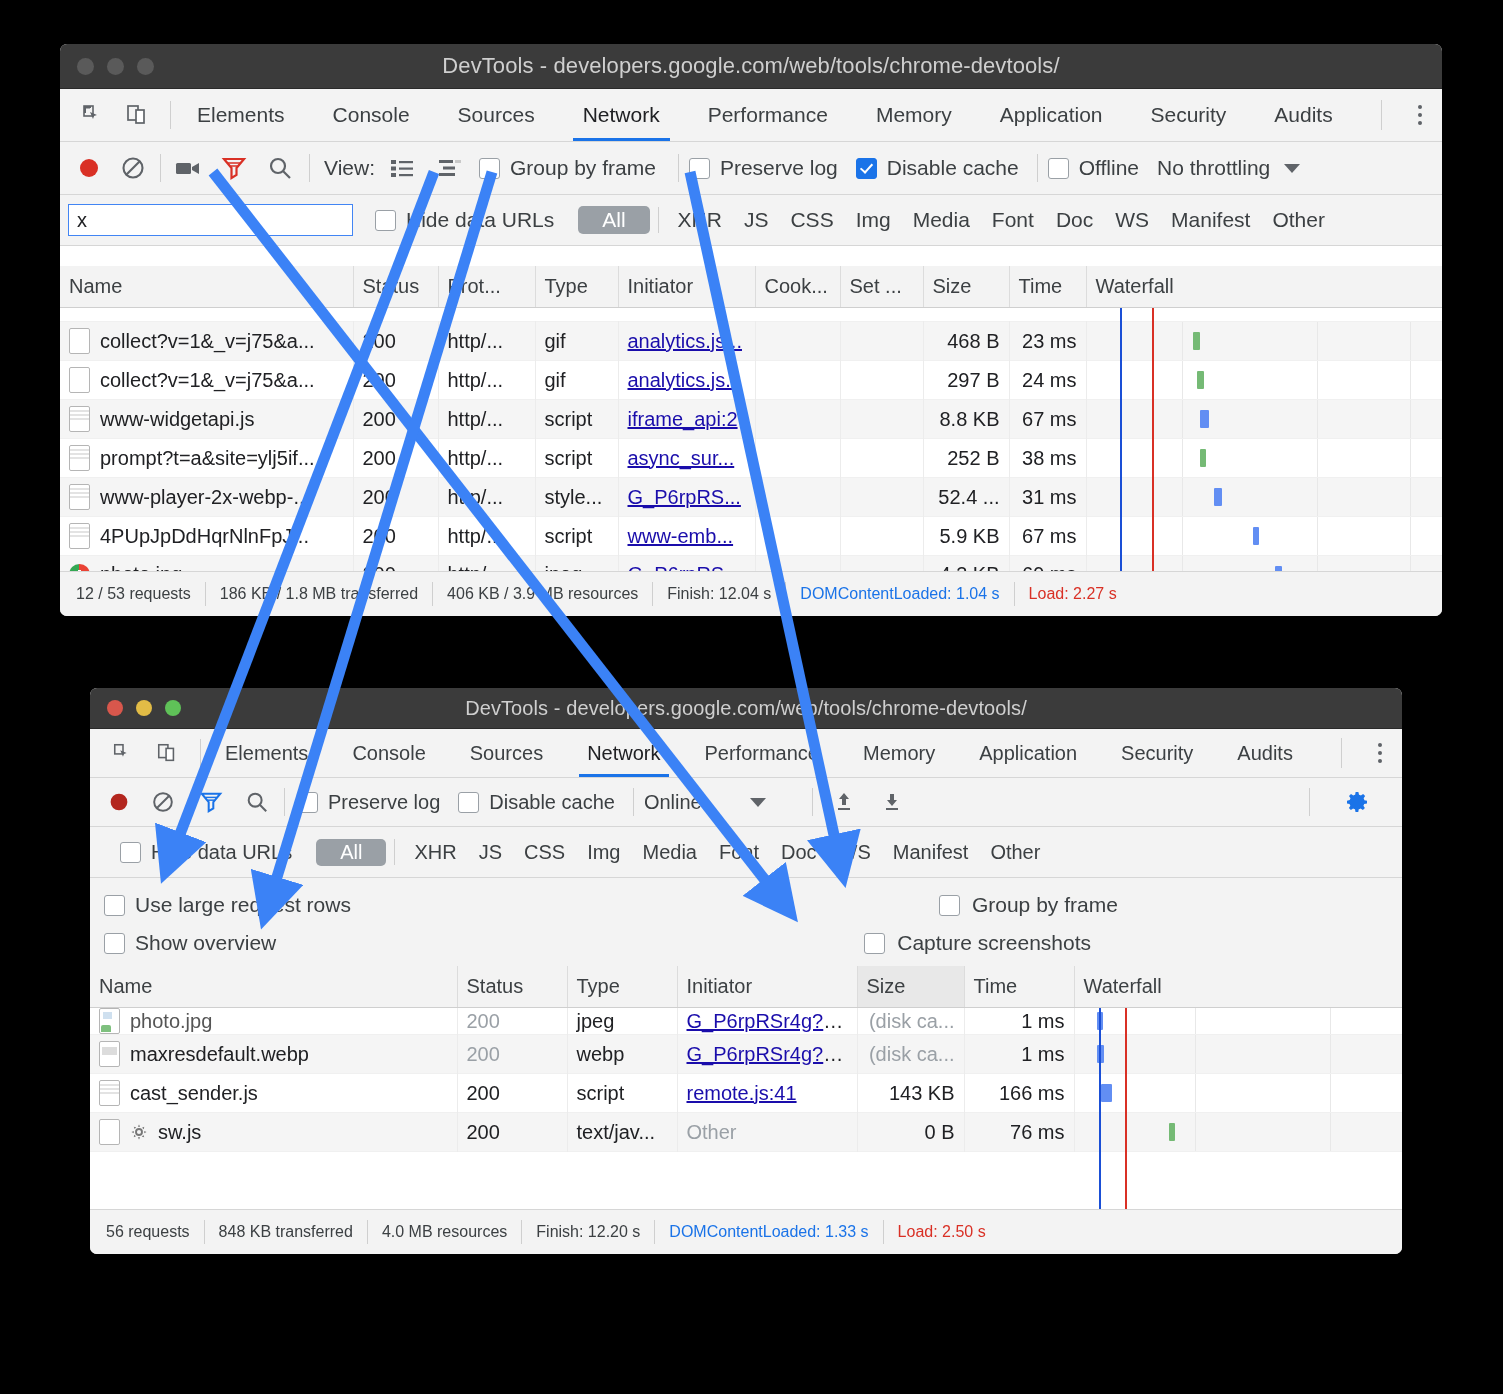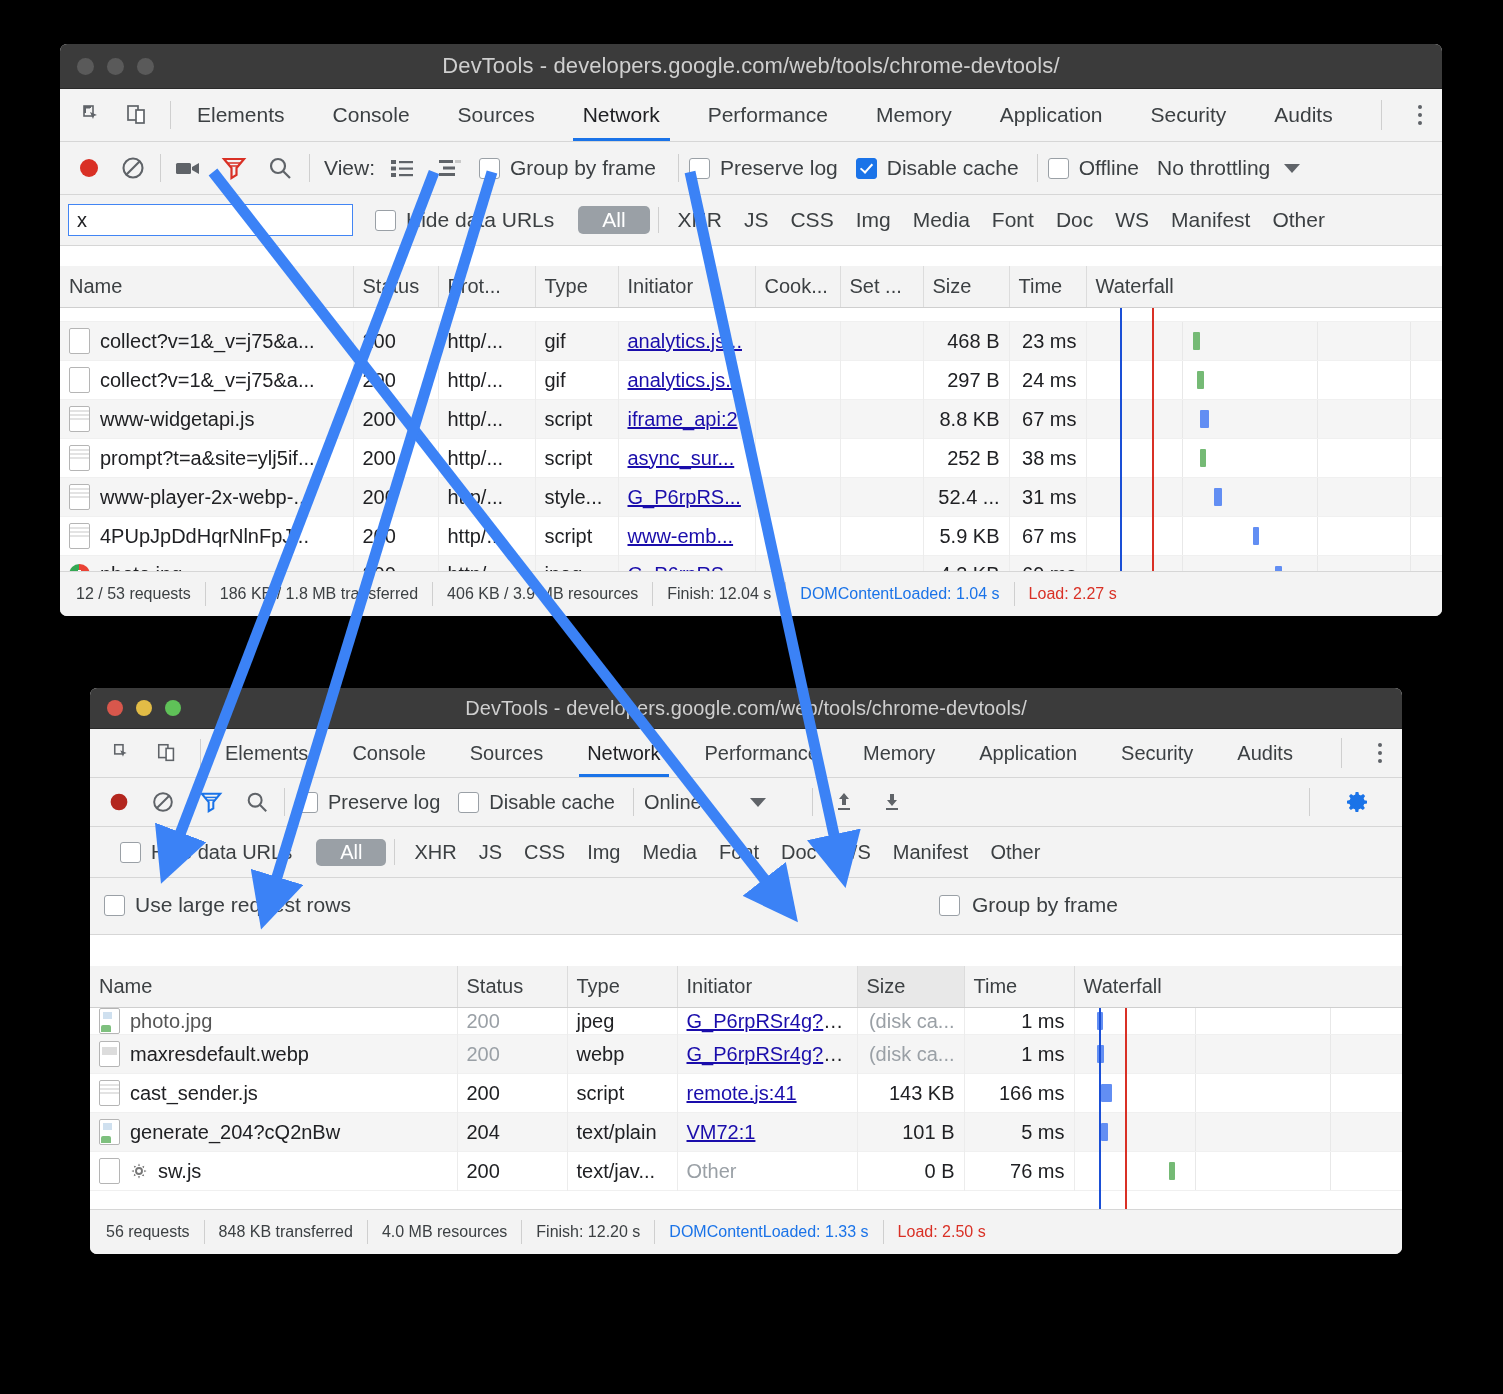--- a/index.html
+++ b/index.html
@@ -628,20 +628,30 @@
     <div class="optrow">
       <span class="cb-item">
         <span class="cbx"></span>
         <span class="opt-txt">Use large request rows</span>
       </span>
       <span class="col2">
         <span class="cbx"></span>
         <span class="opt-txt">Group by frame</span>
       </span>
     </div>
+    <div class="optrow">
+      <span class="cb-item">
+        <span class="cbx"></span>
+        <span class="opt-txt">Show overview</span>
+      </span>
+      <span class="col2">
+        <span class="cbx"></span>
+        <span class="opt-txt">Capture screenshots</span>
+      </span>
+    </div>
   </div>
 
   <div class="tablewrap" style="top:278px">
     <table>
       <colgroup>
         <col style="width:367px">
           <col style="width:110px">
           <col style="width:110px">
           <col style="width:180px">
         <col style="width:107px">
@@ -710,40 +720,20 @@
             <td class="">200</td>
             <td>script</td>
             <td><span class="lnk">remote.js:41</span></td>
             <td class="num ">143 KB</td>
             <td class="num">166 ms</td>
             <td class="wf">
               <div class="wf-cell">
                 <span class="wf-gridcol" style="left:37%"></span>
                 <span class="wf-gridcol" style="left:78%"></span>
                 <span class="bar blue" style="left:8%;width:11px;height:18px"></span>
-              </div>
-            </td>
-          </tr>
-          <tr>
-            <td>
-              <span class="namecell">
-                <span class="fileicon photo"></span>
-                <span>generate_204?cQ2nBw</span>
-              </span>
-            </td>
-            <td class="">204</td>
-            <td>text/plain</td>
-            <td><span class="lnk">VM72:1</span></td>
-            <td class="num ">101 B</td>
-            <td class="num">5 ms</td>
-            <td class="wf">
-              <div class="wf-cell">
-                <span class="wf-gridcol" style="left:37%"></span>
-                <span class="wf-gridcol" style="left:78%"></span>
-                <span class="bar blue" style="left:8%;width:7px;height:18px"></span>
               </div>
             </td>
           </tr>
           <tr>
             <td>
               <span class="namecell">
                 <span class="fileicon"></span>
                 <svg class="gear-sm" viewBox="0 0 24 24">
                   <circle cx="12" cy="12" r="4" fill="none" stroke="#777" stroke-width="2.5"></circle>
                   <path d="M12 2l1.5 3h-3zM12 22l-1.5-3h3zM2 12l3-1.5v3zM22 12l-3 1.5v-3zM5 5l3.2.6L6.2 8zM19 19l-3.2-.6 2-2.4zM19 5l-.6 3.2L16 6.2zM5 19l.6-3.2 2.4 2z" fill="#777"></path>

